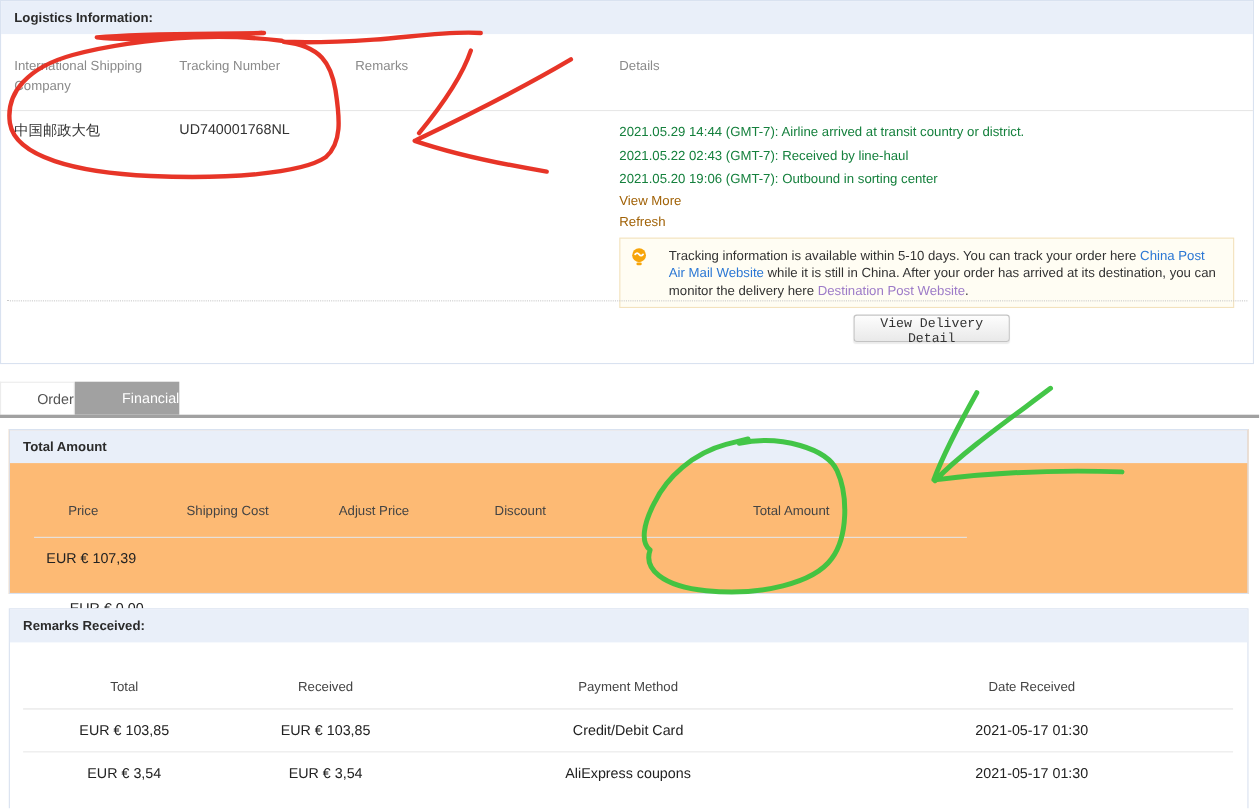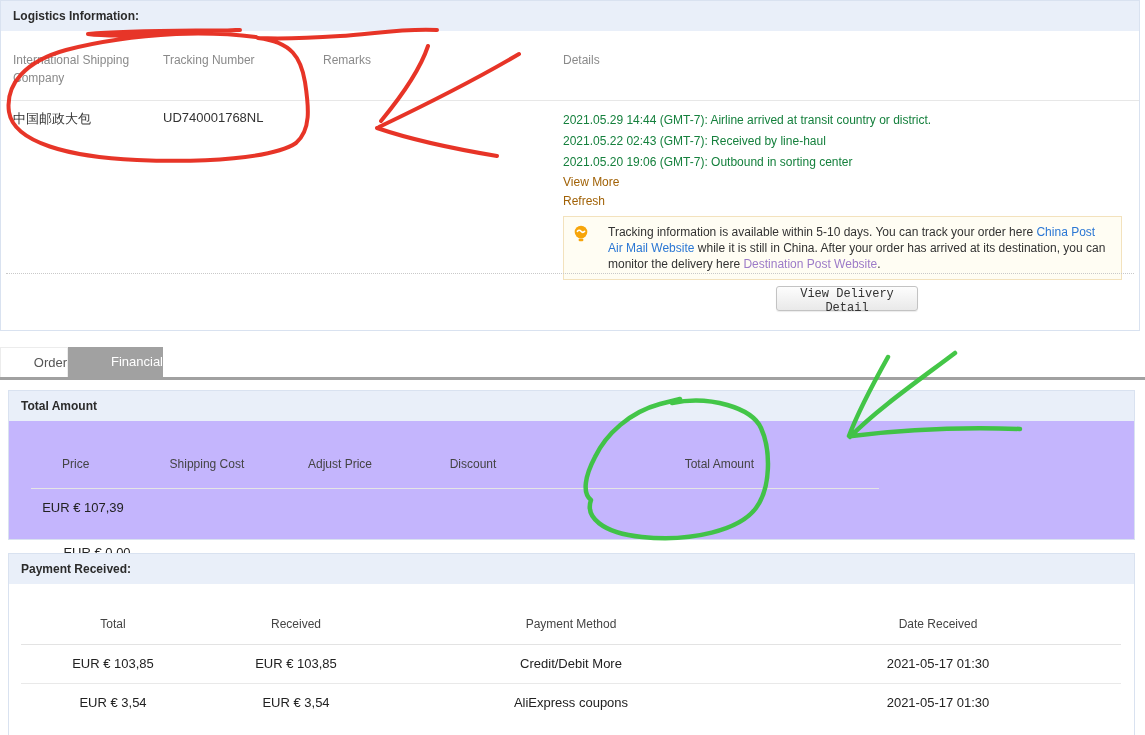--- a/index.html
+++ b/index.html
@@ -49,21 +49,21 @@
   .tabs { position:absolute; left:0; top:347px; display:flex; }
   .tab {
     height:30px; line-height:30px; text-align:right; font-size:13px; cursor:pointer;
   }
   .tab-order { width:68px; background:#fff; color:#555; border:1px solid #ececec; border-bottom:none; }
   .tab-financial { width:95px; background:#a1a1a1; color:#fff; }
   .tab-underline { position:absolute; left:0; top:377px; width:1145px; height:3px; background:#a1a1a1; }
   
   .total-box {
     position:absolute; left:8px; top:390px; width:1127px; height:150px;
-    border:1px solid #d9e2f0; background:#c4b5fd;
+    border:1px solid #d9e2f0; background:#fdba74;
   }
   .fin-table { position:absolute; left:22px; top:30px; width:848px; }
   .fin-row { display:flex;gap:30px; }
   .fin-row > div { text-align:center; }
   .fin-head { padding-top:36px; padding-bottom:16px; border-bottom:1px solid #e5e5e5; color:#444; line-height:15px; }
   .fin-vals { padding-top:11px; line-height:15px; font-size:13px; color:#222;flex-direction:column; }
   .fc1 { width:104px; } .fc2 { width:132px; } .fc3 { width:108px; } .fc4 { width:132px; } .fc5 { width:372px; }
   
   .pay-box {
     position:absolute; left:8px; top:553px; width:1127px; height:200px;
@@ -147,33 +147,33 @@
         <div class="fc2">EUR € 0,00</div>
         <div class="fc3">EUR € 0,00</div>
         <div class="fc4"></div>
         <div class="fc5">EUR € 107,39</div>
       </div>
     </div>
   </section>
 
   <section class="pay-box">
     <div class="sec-header">
-      <span>Payment Received:</span>
+      <span>Remarks Received:</span>
     </div>
     <div class="pay-table">
       <div class="pay-row pay-head">
         <div class="pc1">Total</div>
         <div class="pc2">Received</div>
         <div class="pc3">Payment Method</div>
         <div class="pc4">Date Received</div>
       </div>
       <div class="pay-row pay-vals">
         <div class="pc1">EUR € 103,85</div>
         <div class="pc2">EUR € 103,85</div>
-        <div class="pc3">Credit/Debit More</div>
+        <div class="pc3">Credit/Debit Card</div>
         <div class="pc4">2021-05-17 01:30</div>
       </div>
       <div class="pay-row pay-vals">
         <div class="pc1">EUR € 3,54</div>
         <div class="pc2">EUR € 3,54</div>
         <div class="pc3">AliExpress coupons</div>
         <div class="pc4">2021-05-17 01:30</div>
       </div>
     </div>
   </section>

